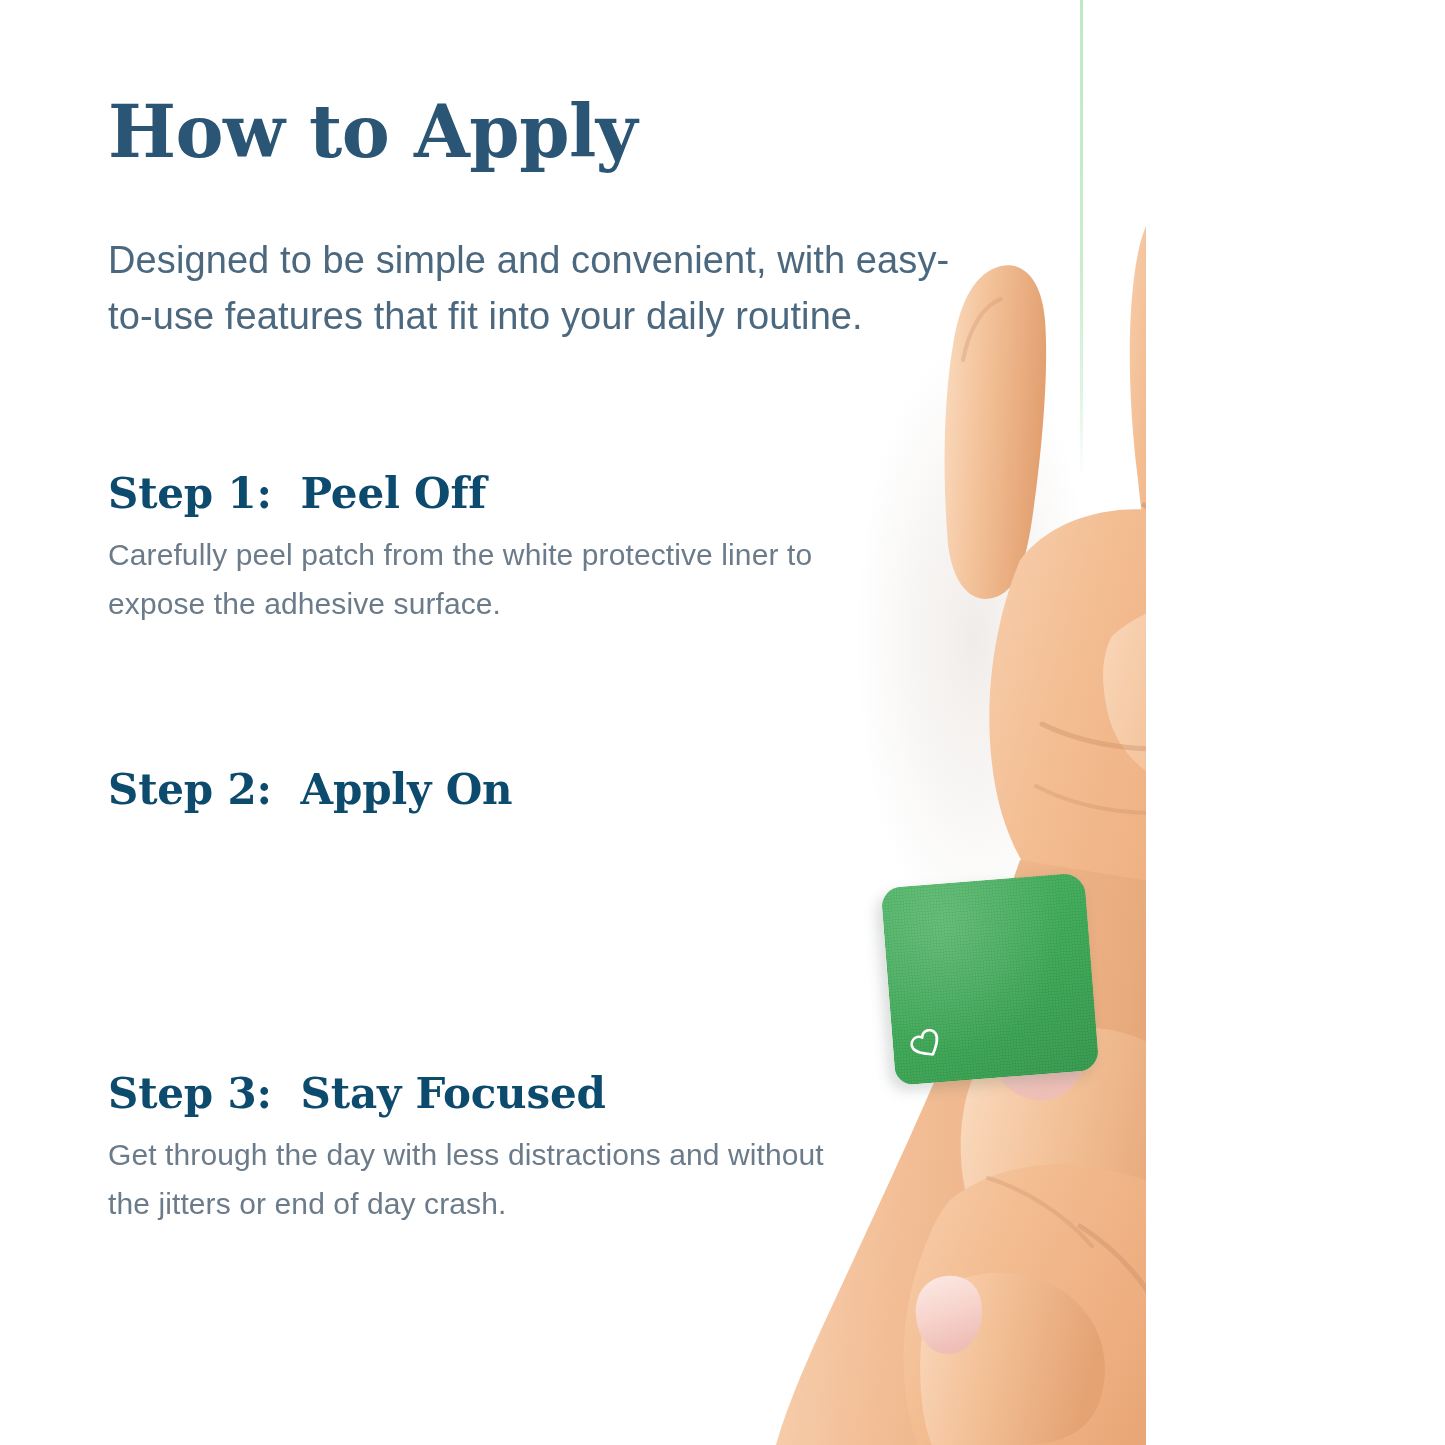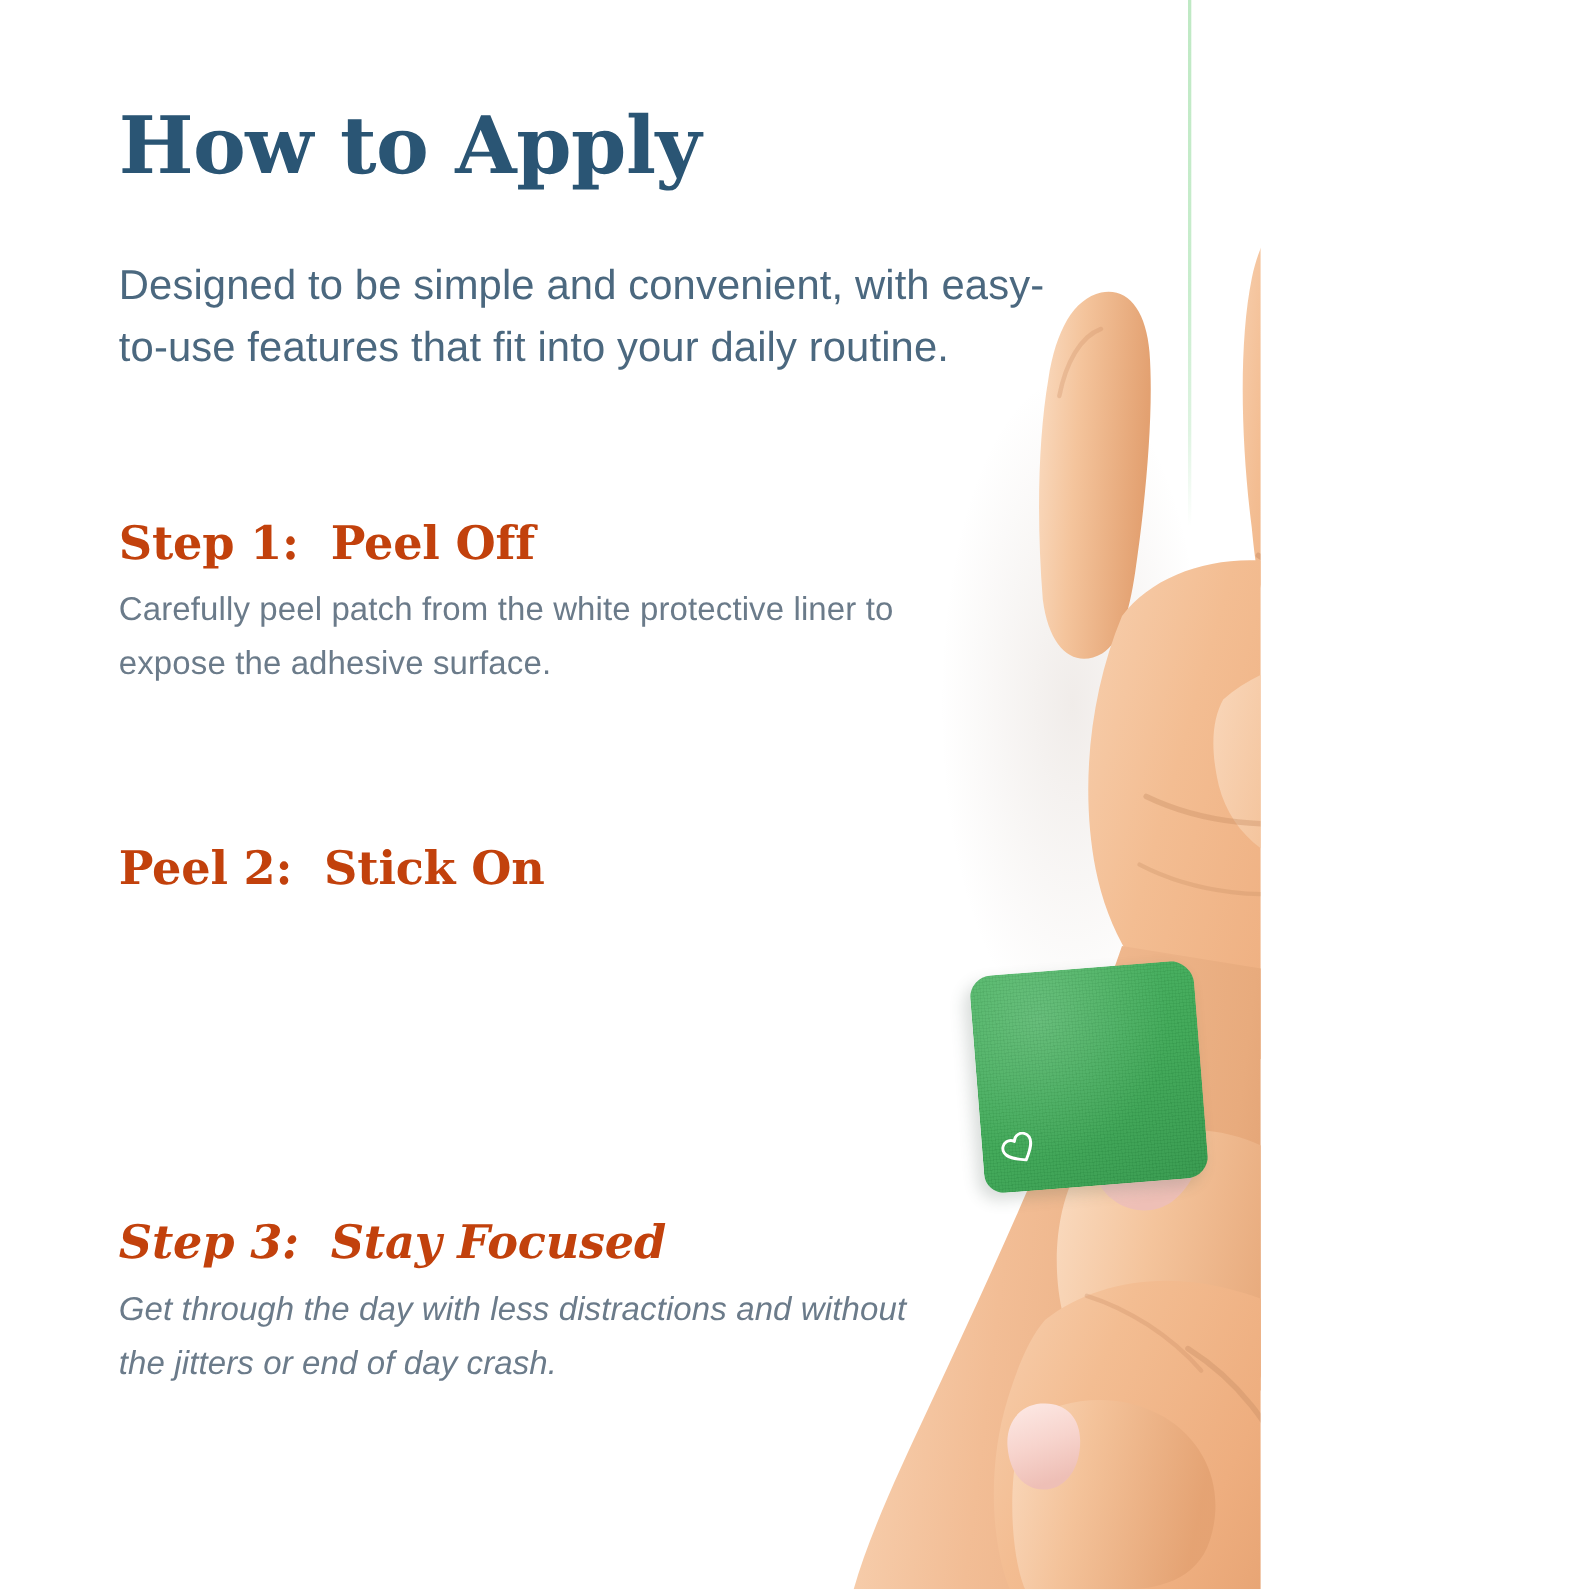--- a/index.html
+++ b/index.html
@@ -65,29 +65,29 @@
     letter-spacing: 0.1px;
   }
 
   .step {
     position: absolute;
     left: 0;
     width: 760px;
   }
   .step-1 { top: 470px; }
   .step-2 { top: 766px; }
-  .step-3 { top: 1106px; font-style: italic; }
+  .step-3 { top: 1070px; }
 
   .step-title {
     margin: 0 0 14px 0;
     font-family: "DejaVu Serif", "Liberation Serif", serif;
     font-weight: 700;
     font-size: 42px;
     line-height: 1.12;
-    color: #c2410c;
+    color: #0c4a6e;
     white-space: pre;
     letter-spacing: -0.2px;
   }
 
   .step-body {
     margin: 0;
     font-size: 30px;
     line-height: 1.62;
     font-weight: 400;
     color: #6b7b8a;
@@ -336,21 +336,21 @@
     <h1 class="page-title">How to Apply</h1>
 
     <p class="intro">Designed to be simple and convenient, with easy-to-use features that fit into your daily routine.</p>
 
     <div class="step step-1">
       <h2 class="step-title">Step 1:  Peel Off</h2>
       <p class="step-body">Carefully peel patch from the white protective liner to expose the adhesive surface.</p>
     </div>
 
     <div class="step step-2">
-      <h2 class="step-title">Peel 2:  Stick On</h2>
+      <h2 class="step-title">Step 2:  Apply On</h2>
     </div>
 
     <div class="step step-3">
       <h2 class="step-title">Step 3:  Stay Focused</h2>
       <p class="step-body">Get through the day with less distractions and without the jitters or end of day crash.</p>
     </div>
 
   </div>
 </div>
 

